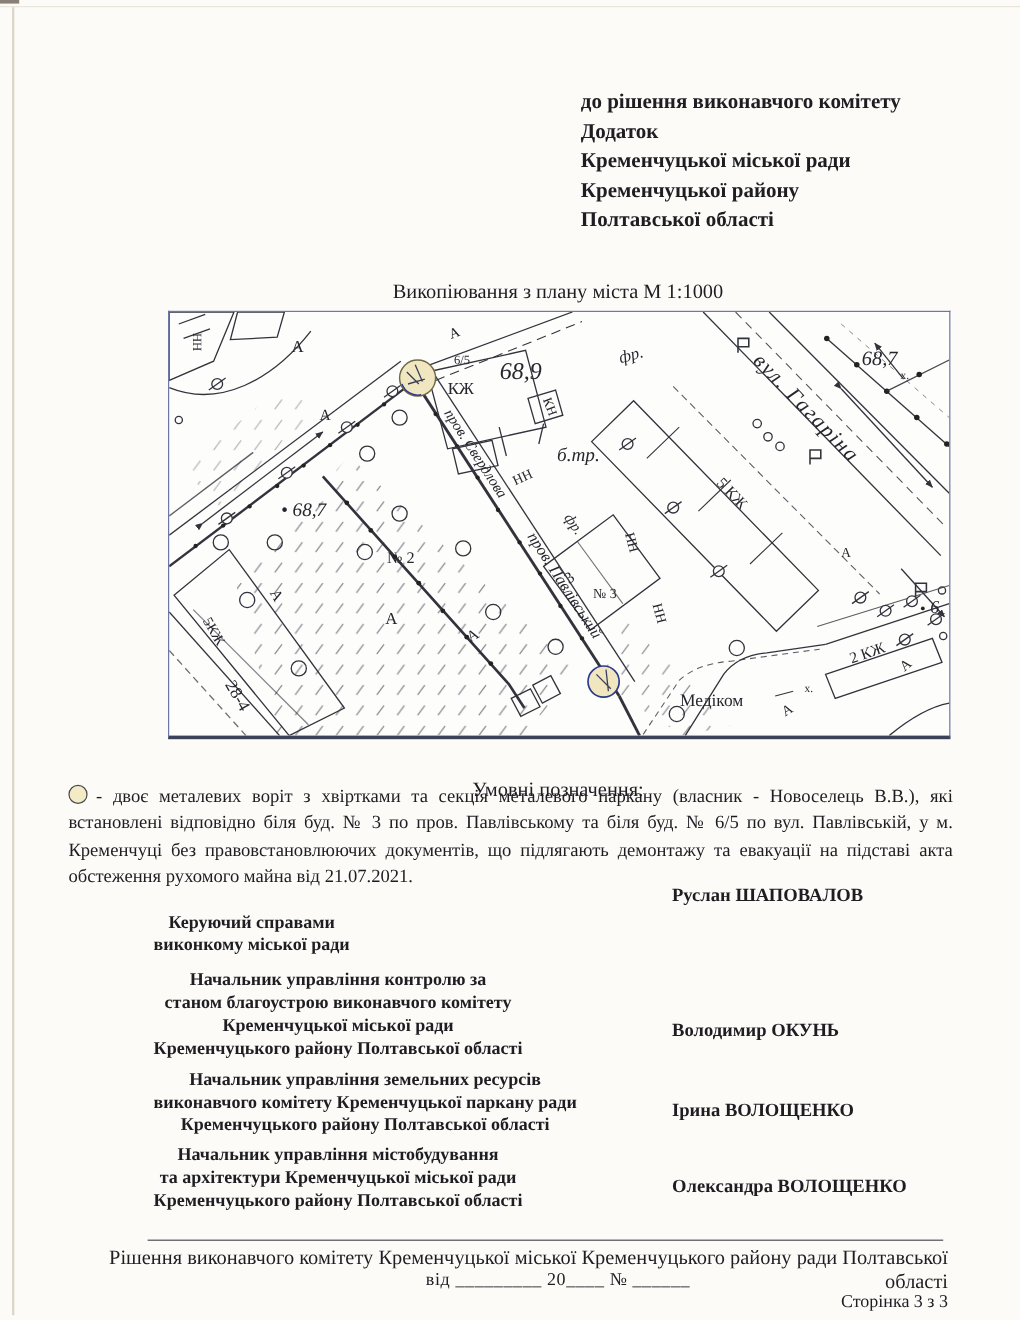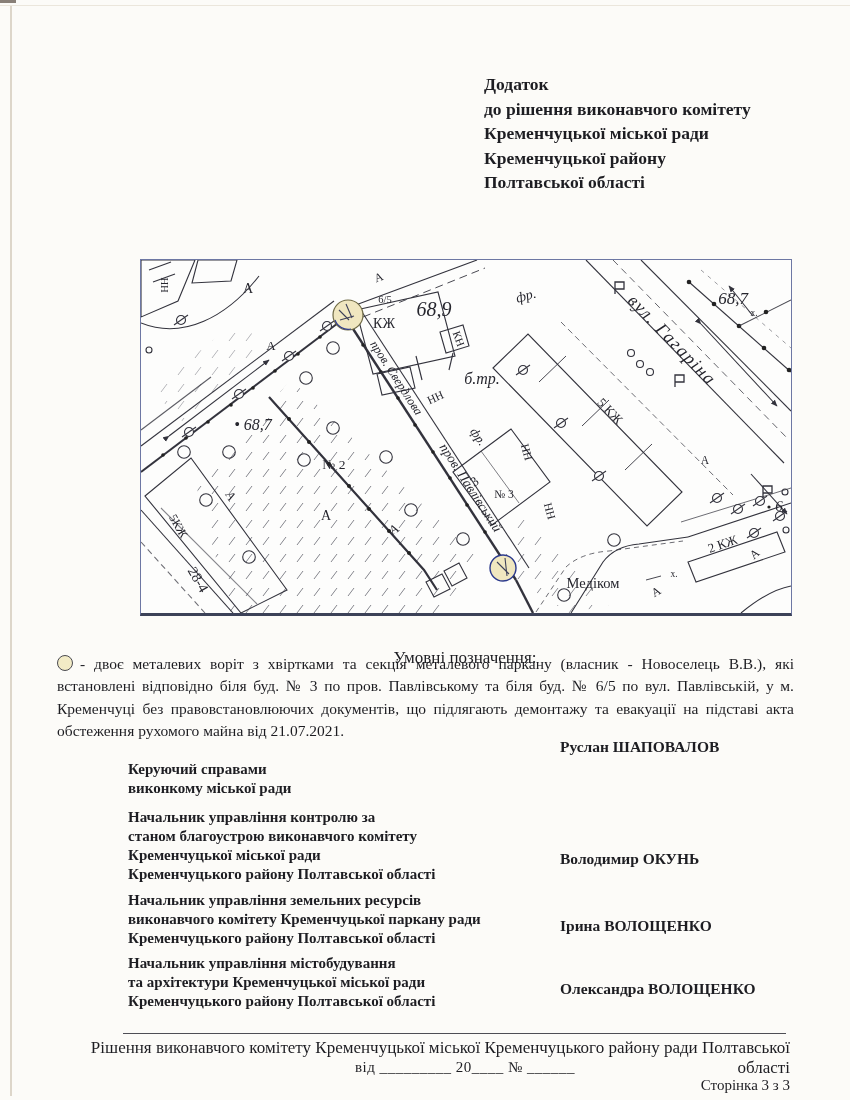--- a/index.html
+++ b/index.html
@@ -18,44 +18,45 @@
   .map-frame svg{display:block;}
   text.mi{font-family:"Liberation Serif","DejaVu Serif",serif;font-style:italic;fill:#26262e;}
   text.mu{font-family:"Liberation Serif","DejaVu Serif",serif;fill:#26262e;}
 
   .legend-heading{position:absolute;left:140px;top:628px;width:650px;text-align:center;font-size:17px;margin-top:20px;}
   .legend-text{position:absolute;left:57px;top:653px;width:737px;margin:0;font-size:15.5px;line-height:22.3px;
                text-align:justify;text-align-last:left;font-family:Liberation Serif, serif;}
   .legend-circle{display:inline-block;width:14px;height:14px;border:1.7px solid #4a4a50;background:#f2ebc6;
                  border-radius:50%;margin-right:7px;vertical-align:-2px;}
 
-  .sig-title{position:absolute;left:128px;font-weight:bold;font-size:15px;line-height:19px;}
+  .sig-title{position:absolute;left:128px;font-weight:bold;font-size:15px;line-height:19px;text-align:center;}
   .sig-name{position:absolute;left:560px;font-weight:bold;font-size:15.5px;}
 
   .footer-rule{position:absolute;left:123px;top:1033px;width:663px;border-top:1.6px solid #4e4e55;}
   .footer-line1{position:absolute;left:80px;top:1038px;width:710px;text-align:right;font-size:17px;}
   .footer-date{position:absolute;left:140px;top:1059px;width:650px;text-align:center;font-size:15px;letter-spacing:.5px;}
   .footer-page{position:absolute;left:140px;top:1077px;width:650px;text-align:right;font-size:15px;}
 </style>
 </head>
 <body>
 
 <div class="page">
   <div class="scan-edge-left"></div>
   <div class="scan-edge-top"></div>
   <div class="scan-corner"></div>
 
   <div class="header">
+    <div>до рішення виконавчого комітету</div>
     <div>Додаток</div>
-    <div>до рішення виконавчого комітету</div>
     <div>Кременчуцької міської ради</div>
     <div>Кременчуцької району</div>
     <div>Полтавської області</div>
   </div>
 
+  <div class="map-title">Викопіювання з плану міста М 1:1000</div>
 
   <div class="map-frame">
     <svg viewBox="0 0 650 353" width="650" height="353">
       <defs>
         <marker id="ah" markerWidth="7" markerHeight="7" refX="5.5" refY="2.5" orient="auto">
           <path d="M0,0L6,2.5L0,5z" fill="#33333d"></path>
         </marker>
         <pattern id="hch" width="17" height="17" patternUnits="userSpaceOnUse">
           <path d="M3,13 L9,5" stroke="#5c5d68" stroke-width="1" fill="none"></path>
         </pattern>

